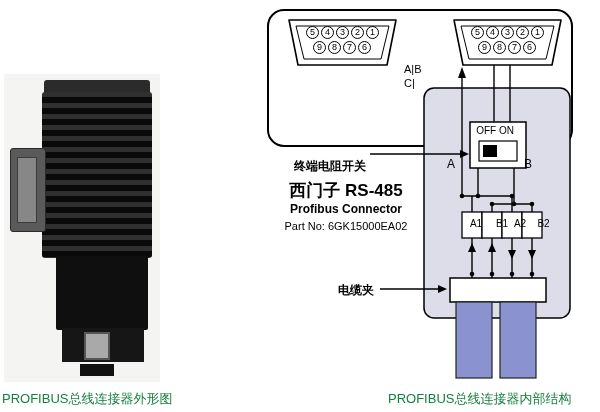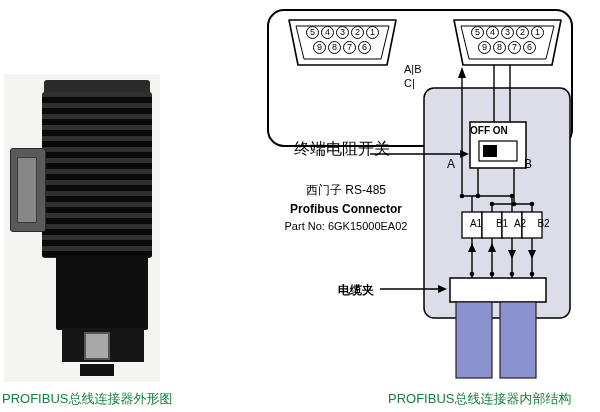--- a/index.html
+++ b/index.html
@@ -122,27 +122,27 @@
     <span class="pin">8</span>
     <span class="pin">7</span>
     <span class="pin">6</span>
   </div>
 
   <div class="lbl" style="left:404px;top:62px;font-size:11px;line-height:14px">
     <div>A|B</div>
     <div>C|</div>
   </div>
 
-  <div class="lbl" style="left:470px;top:125px;width:56px;text-align:left;font-size:10px;font-weight:bold">OFF ON</div>
+  <div class="lbl" style="left:470px;top:125px;width:44px;text-align:right;font-size:10px;font-weight:normal">OFF ON</div>
   <div class="lbl" style="left:447px;top:157px;font-size:12px">A</div>
   <div class="lbl" style="left:524px;top:157px;font-size:12px">B</div>
-  <div class="lbl" style="left:294px;top:139px;font-size:16px;font-weight:normal">终端电阻开关</div>
+  <div class="lbl" style="left:294px;top:158px;font-size:12px;font-weight:bold">终端电阻开关</div>
 
   <div class="lbl" style="left:268px;top:181px;width:156px;text-align:center">
-    <div style="font-size:12px;font-weight:normal;line-height:19px">西门子 RS-485</div>
+    <div style="font-size:17px;font-weight:bold;line-height:19px">西门子 RS-485</div>
     <div style="font-size:12px;font-weight:bold;line-height:18px">Profibus Connector</div>
     <div style="font-size:11px;line-height:17px">Part No: 6GK15000EA02</div>
   </div>
 
   <div class="lbl" style="left:462px;top:218px;width:28px;text-align:center;font-size:10px">A1</div>
   <div class="lbl" style="left:482px;top:218px;width:40px;text-align:center;font-size:10px">B1</div>
   <div class="lbl" style="left:502px;top:218px;width:36px;text-align:center;font-size:10px">A2</div>
   <div class="lbl" style="left:522px;top:218px;width:43px;text-align:center;font-size:10px">B2</div>
 
   <div class="lbl" style="left:338px;top:282px;font-size:12px;font-weight:bold">电缆夹</div>

